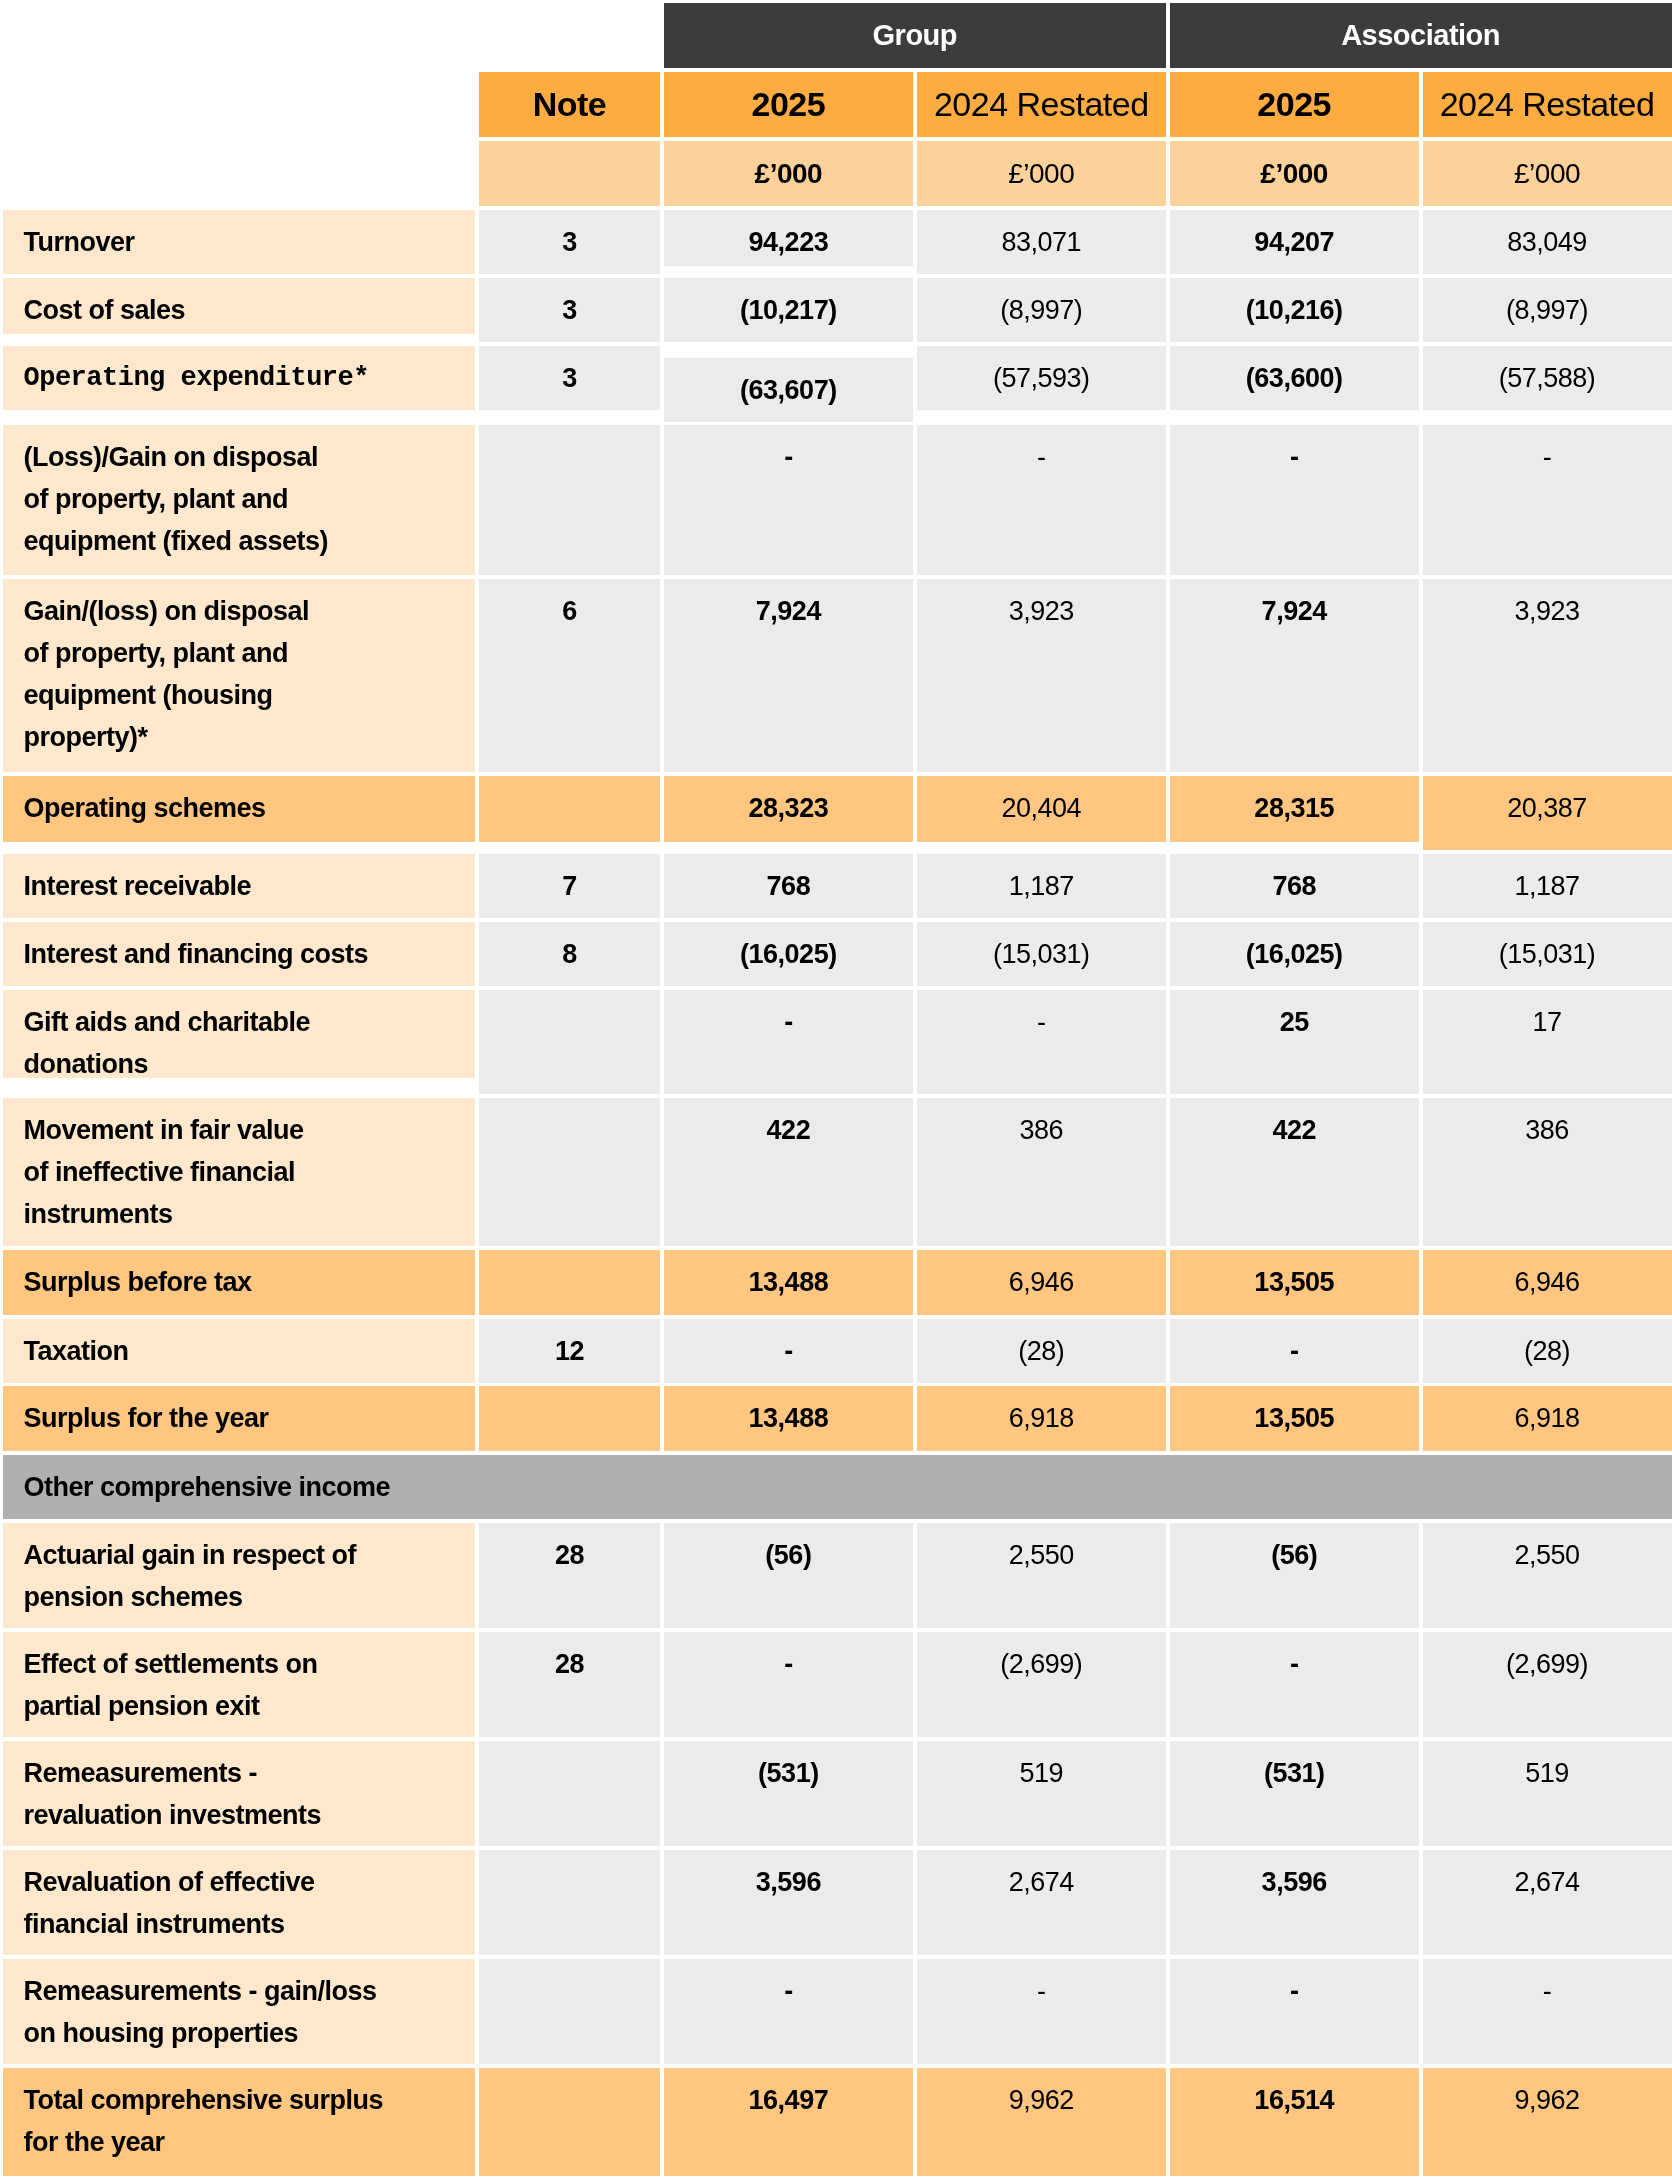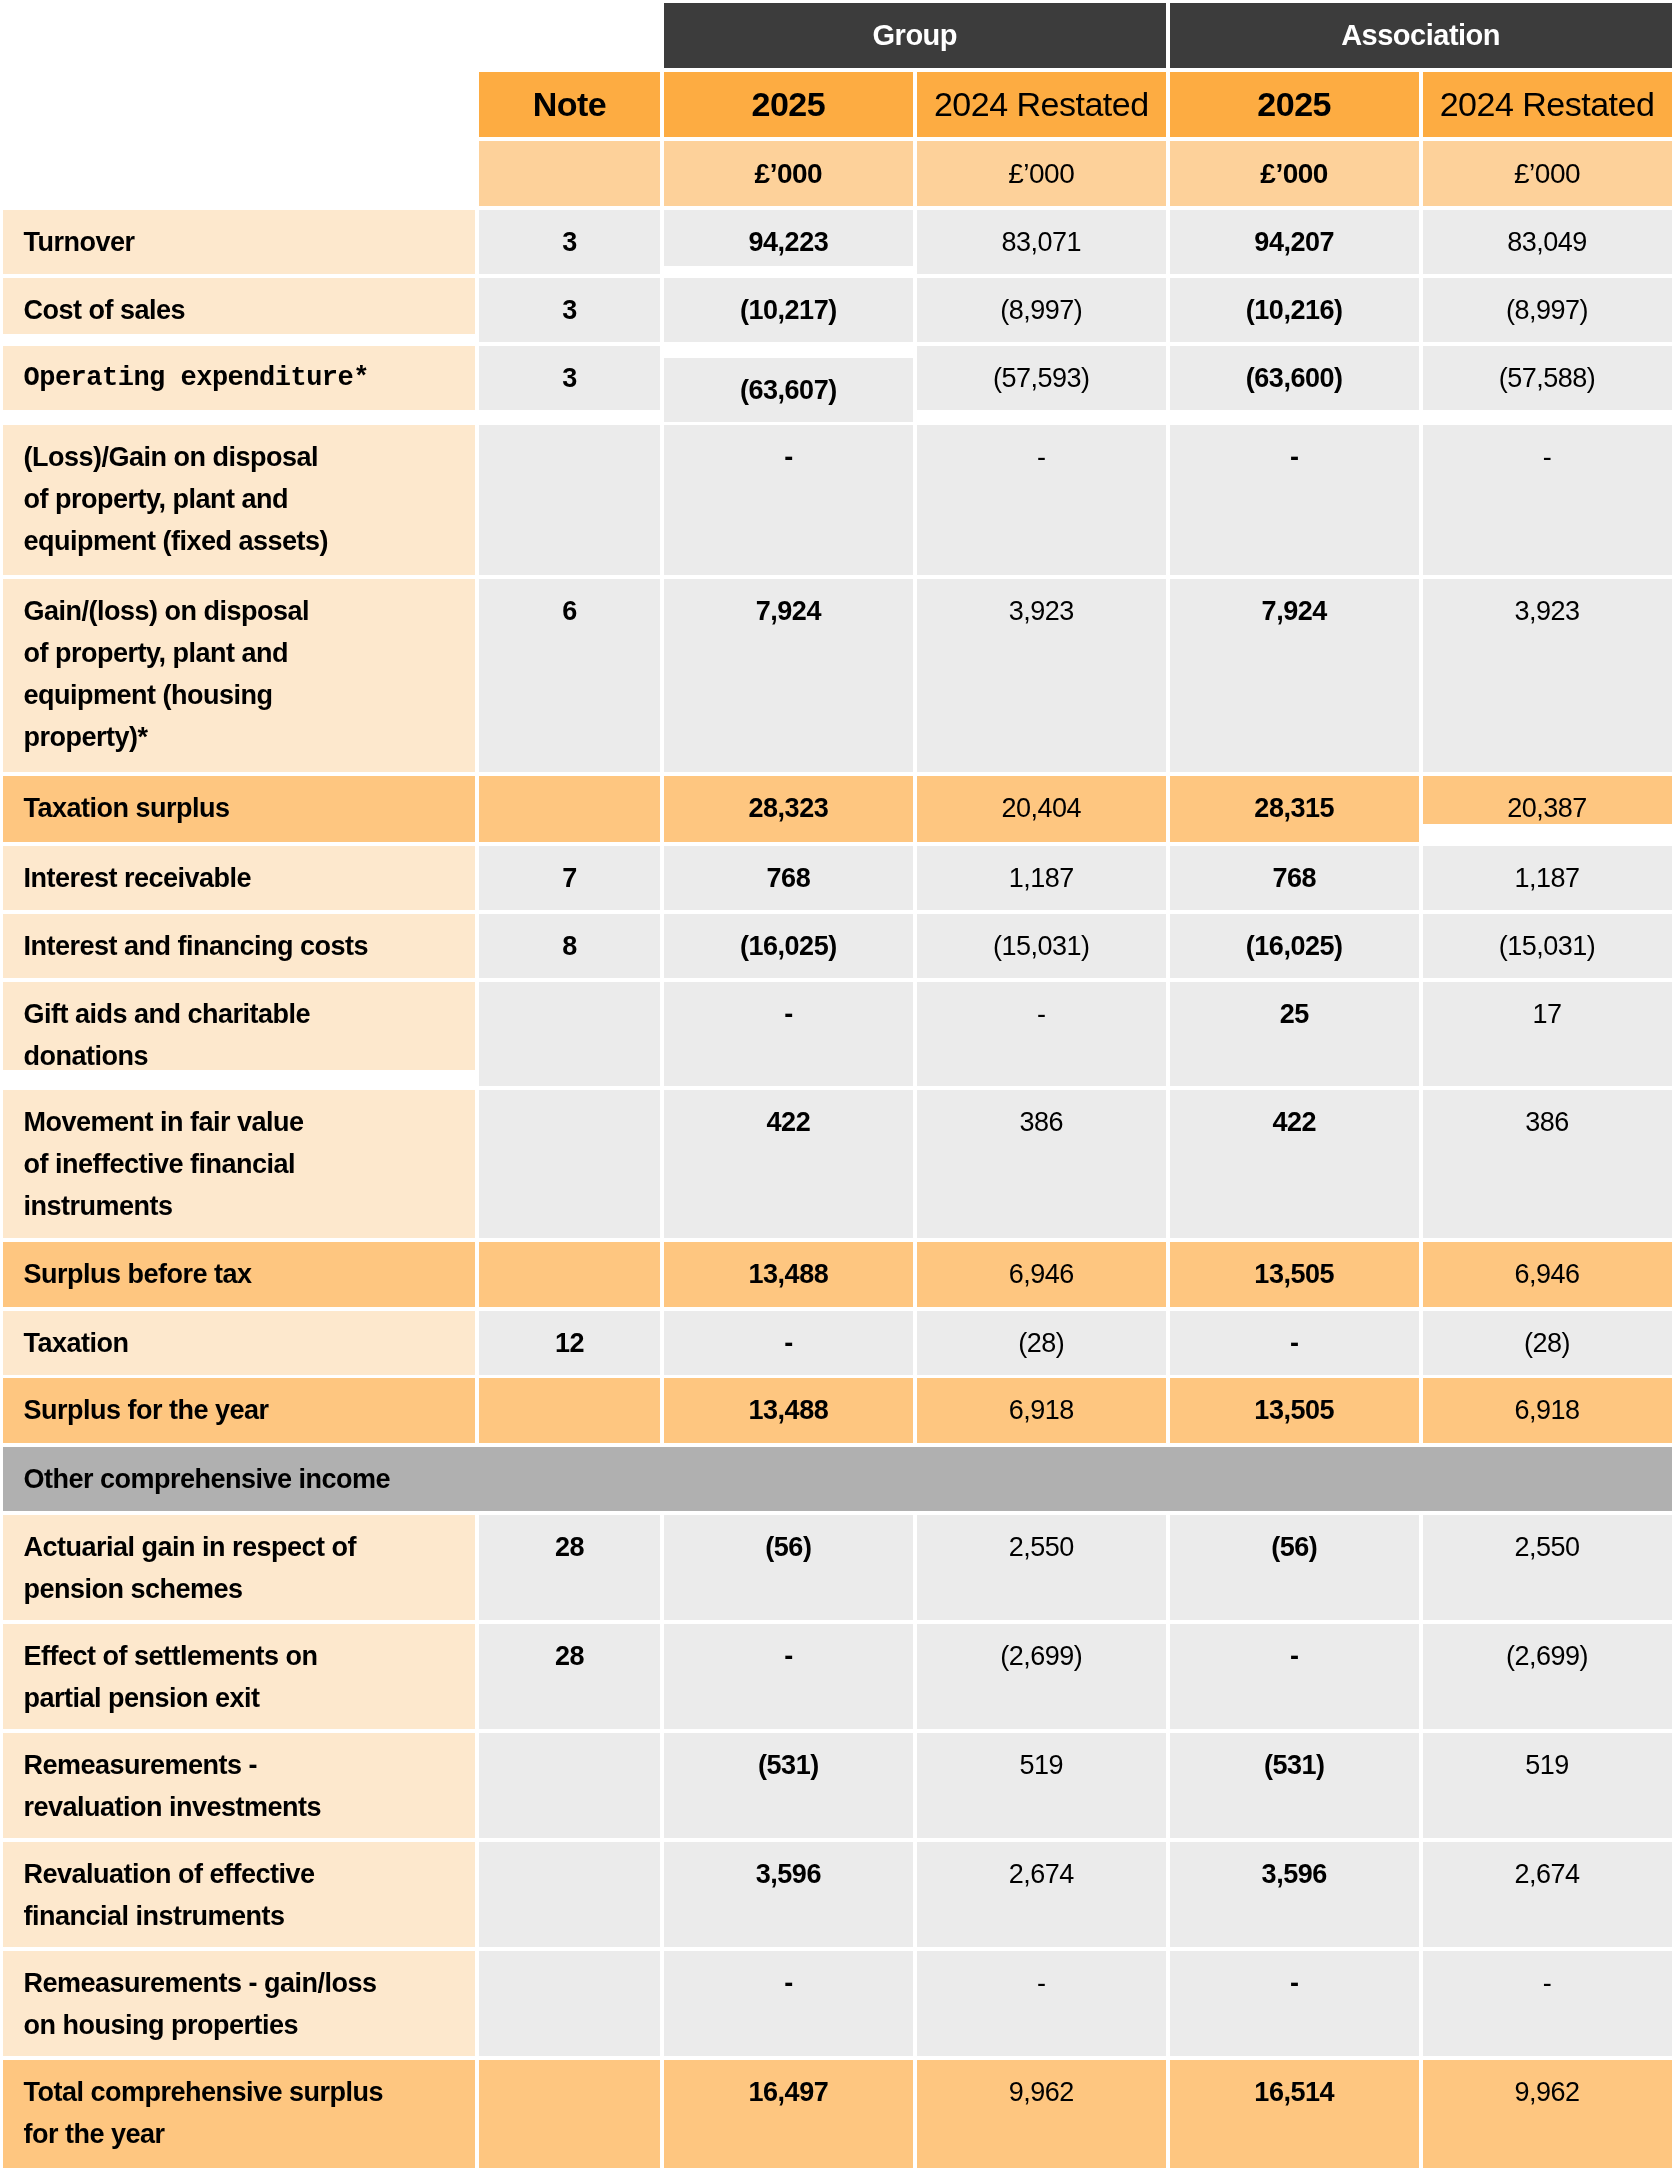--- a/index.html
+++ b/index.html
@@ -69,21 +69,21 @@
 <div class="row"><div class="cell lbl" style="height: 64px;">Turnover</div><div class="cell note" style="height: 64px;">3</div><div class="cell num b" style="height: 56px;">94,223</div><div class="cell num" style="height: 64px;">83,071</div><div class="cell num b" style="height: 64px;">94,207</div><div class="cell num" style="height: 64px;">83,049</div></div>
     <div class="row"><div class="cell lbl" style="height: 56px;">Cost of sales</div><div class="cell note" style="height: 64px;">3</div><div class="cell num b" style="height: 64px;">(10,217)</div><div class="cell num" style="height: 64px;">(8,997)</div><div class="cell num b" style="height: 64px;">(10,216)</div><div class="cell num" style="height: 64px;">(8,997)</div></div>
     <div class="row"><div class="cell lbl" style="height: 64px; font-family: Liberation Mono, monospace;">Operating expenditure*</div><div class="cell note" style="height: 64px;">3</div><div class="cell num b" style="height: 64px; margin-top: 12px;">(63,607)</div><div class="cell num" style="height: 64px;">(57,593)</div><div class="cell num b" style="height: 64px;">(63,600)</div><div class="cell num" style="height: 64px;">(57,588)</div></div>
     <div class="row"><div class="cell lbl" style="height: 150px;">(Loss)/Gain on disposal
 of property, plant and
 equipment (fixed assets)</div><div class="cell note" style="height: 150px;"></div><div class="cell num b" style="height: 150px;">-</div><div class="cell num" style="height: 150px;">-</div><div class="cell num b" style="height: 150px;">-</div><div class="cell num" style="height: 150px;">-</div></div>
     <div class="row"><div class="cell lbl" style="height: 193px;">Gain/(loss) on disposal
 of property, plant and
 equipment (housing
 property)*</div><div class="cell note" style="height: 193px;">6</div><div class="cell num b" style="height: 193px;">7,924</div><div class="cell num" style="height: 193px;">3,923</div><div class="cell num b" style="height: 193px;">7,924</div><div class="cell num" style="height: 193px;">3,923</div></div>
-    <div class="row sum"><div class="cell lbl" style="height: 66px;">Taxation surplus</div><div class="cell note" style="height: 66px;"></div><div class="cell num b" style="height: 66px;">28,323</div><div class="cell num" style="height: 66px;">20,404</div><div class="cell num b" style="height: 66px;">28,315</div><div class="cell num" style="height: 48px;">20,387</div></div>
+    <div class="row sum"><div class="cell lbl" style="height: 66px;">Operating schemes</div><div class="cell note" style="height: 66px;"></div><div class="cell num b" style="height: 66px;">28,323</div><div class="cell num" style="height: 66px;">20,404</div><div class="cell num b" style="height: 66px;">28,315</div><div class="cell num" style="height: 74px;">20,387</div></div>
     <div class="row"><div class="cell lbl" style="height: 64px;">Interest receivable</div><div class="cell note" style="height: 64px;">7</div><div class="cell num b" style="height: 64px;">768</div><div class="cell num" style="height: 64px;">1,187</div><div class="cell num b" style="height: 64px;">768</div><div class="cell num" style="height: 64px;">1,187</div></div>
     <div class="row"><div class="cell lbl" style="height: 64px;">Interest and financing costs</div><div class="cell note" style="height: 64px;">8</div><div class="cell num b" style="height: 64px;">(16,025)</div><div class="cell num" style="height: 64px;">(15,031)</div><div class="cell num b" style="height: 64px;">(16,025)</div><div class="cell num" style="height: 64px;">(15,031)</div></div>
     <div class="row"><div class="cell lbl" style="height: 88px;">Gift aids and charitable
 donations</div><div class="cell note" style="height: 104px;"></div><div class="cell num b" style="height: 104px;">-</div><div class="cell num" style="height: 104px;">-</div><div class="cell num b" style="height: 104px;">25</div><div class="cell num" style="height: 104px;">17</div></div>
     <div class="row"><div class="cell lbl" style="height: 148px;">Movement in fair value
 of ineffective financial
 instruments</div><div class="cell note" style="height: 148px;"></div><div class="cell num b" style="height: 148px;">422</div><div class="cell num" style="height: 148px;">386</div><div class="cell num b" style="height: 148px;">422</div><div class="cell num" style="height: 148px;">386</div></div>
     <div class="row sum"><div class="cell lbl" style="height: 65px;">Surplus before tax</div><div class="cell note" style="height: 65px;"></div><div class="cell num b" style="height: 65px;">13,488</div><div class="cell num" style="height: 65px;">6,946</div><div class="cell num b" style="height: 65px;">13,505</div><div class="cell num" style="height: 65px;">6,946</div></div>
     <div class="row"><div class="cell lbl" style="height: 64px;">Taxation</div><div class="cell note" style="height: 64px;">12</div><div class="cell num b" style="height: 64px;">-</div><div class="cell num" style="height: 64px;">(28)</div><div class="cell num b" style="height: 64px;">-</div><div class="cell num" style="height: 64px;">(28)</div></div>
     <div class="row sum"><div class="cell lbl" style="height: 65px;">Surplus for the year</div><div class="cell note" style="height: 65px;"></div><div class="cell num b" style="height: 65px;">13,488</div><div class="cell num" style="height: 65px;">6,918</div><div class="cell num b" style="height: 65px;">13,505</div><div class="cell num" style="height: 65px;">6,918</div></div>

